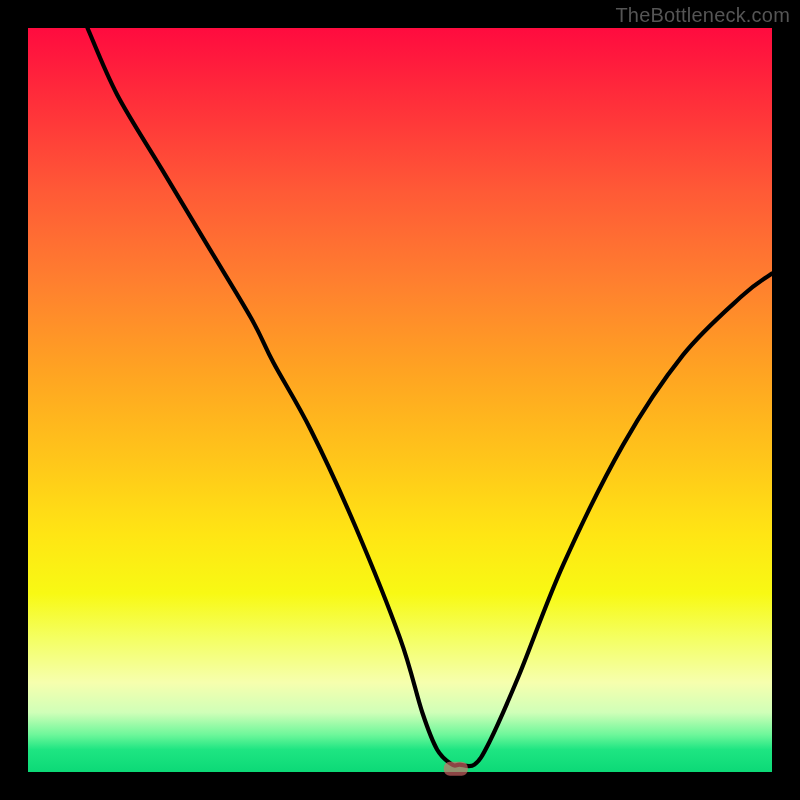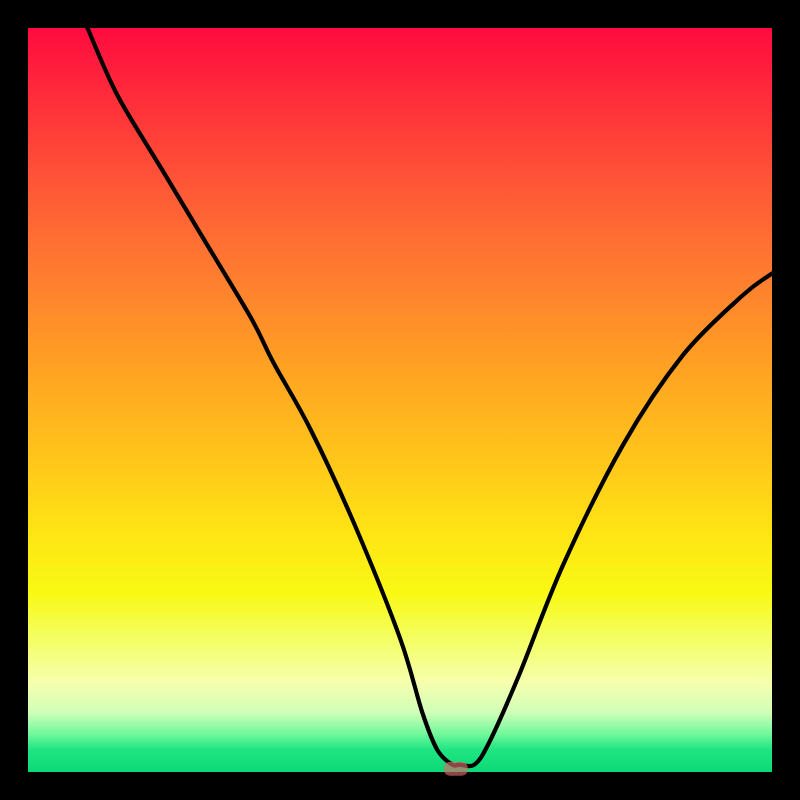--- a/index.html
+++ b/index.html
@@ -62,20 +62,21 @@
   }
   .min-marker {
     fill: #d86a6a;
     opacity: 0.65;
   }
 </style>
 </head>
 <body>
 
 <div class="frame">
+  <div class="watermark">TheBottleneck.com</div>
 
   <div class="plot-area">
     <svg class="curve" viewBox="0 0 744 744">
       <path fill="none" stroke="#000" stroke-width="4.2" stroke-linecap="round" stroke-linejoin="round" d="M 59.5 0.0 C 64.5 11.2, 76.9 43.4, 89.3 67.0 C 101.7 90.5, 119.0 116.6, 133.9 141.4 C 148.8 166.2, 163.7 191.0, 178.6 215.8 C 193.4 240.6, 212.0 270.3, 223.2 290.2 C 234.4 310.0, 235.6 316.2, 245.5 334.8 C 255.4 353.4, 269.1 374.5, 282.7 401.8 C 296.4 429.0, 312.5 463.8, 327.4 498.5 C 342.2 533.2, 360.8 579.1, 372.0 610.1 C 383.2 641.1, 388.1 665.9, 394.3 684.5 C 400.5 703.1, 404.2 713.0, 409.2 721.7 C 414.2 730.4, 420.4 734.1, 424.1 736.6 C 427.8 739.0, 427.8 736.6, 431.5 736.6 C 435.2 736.6, 441.4 740.3, 446.4 736.6 C 451.4 732.8, 453.8 729.1, 461.3 714.2 C 468.7 699.4, 478.6 677.0, 491.0 647.3 C 503.4 617.5, 518.3 574.1, 535.7 535.7 C 553.0 497.2, 575.4 451.4, 595.2 416.6 C 615.0 381.9, 634.9 352.2, 654.7 327.4 C 674.6 302.6, 699.4 281.5, 714.2 267.8 C 729.1 254.2, 739.0 249.2, 744.0 245.5"></path>
       <rect class="min-marker" rx="6" ry="6" width="24" height="14" x="415.8" y="733.8"></rect>
     </svg>
   </div>
 </div>
 
 </body></html>

